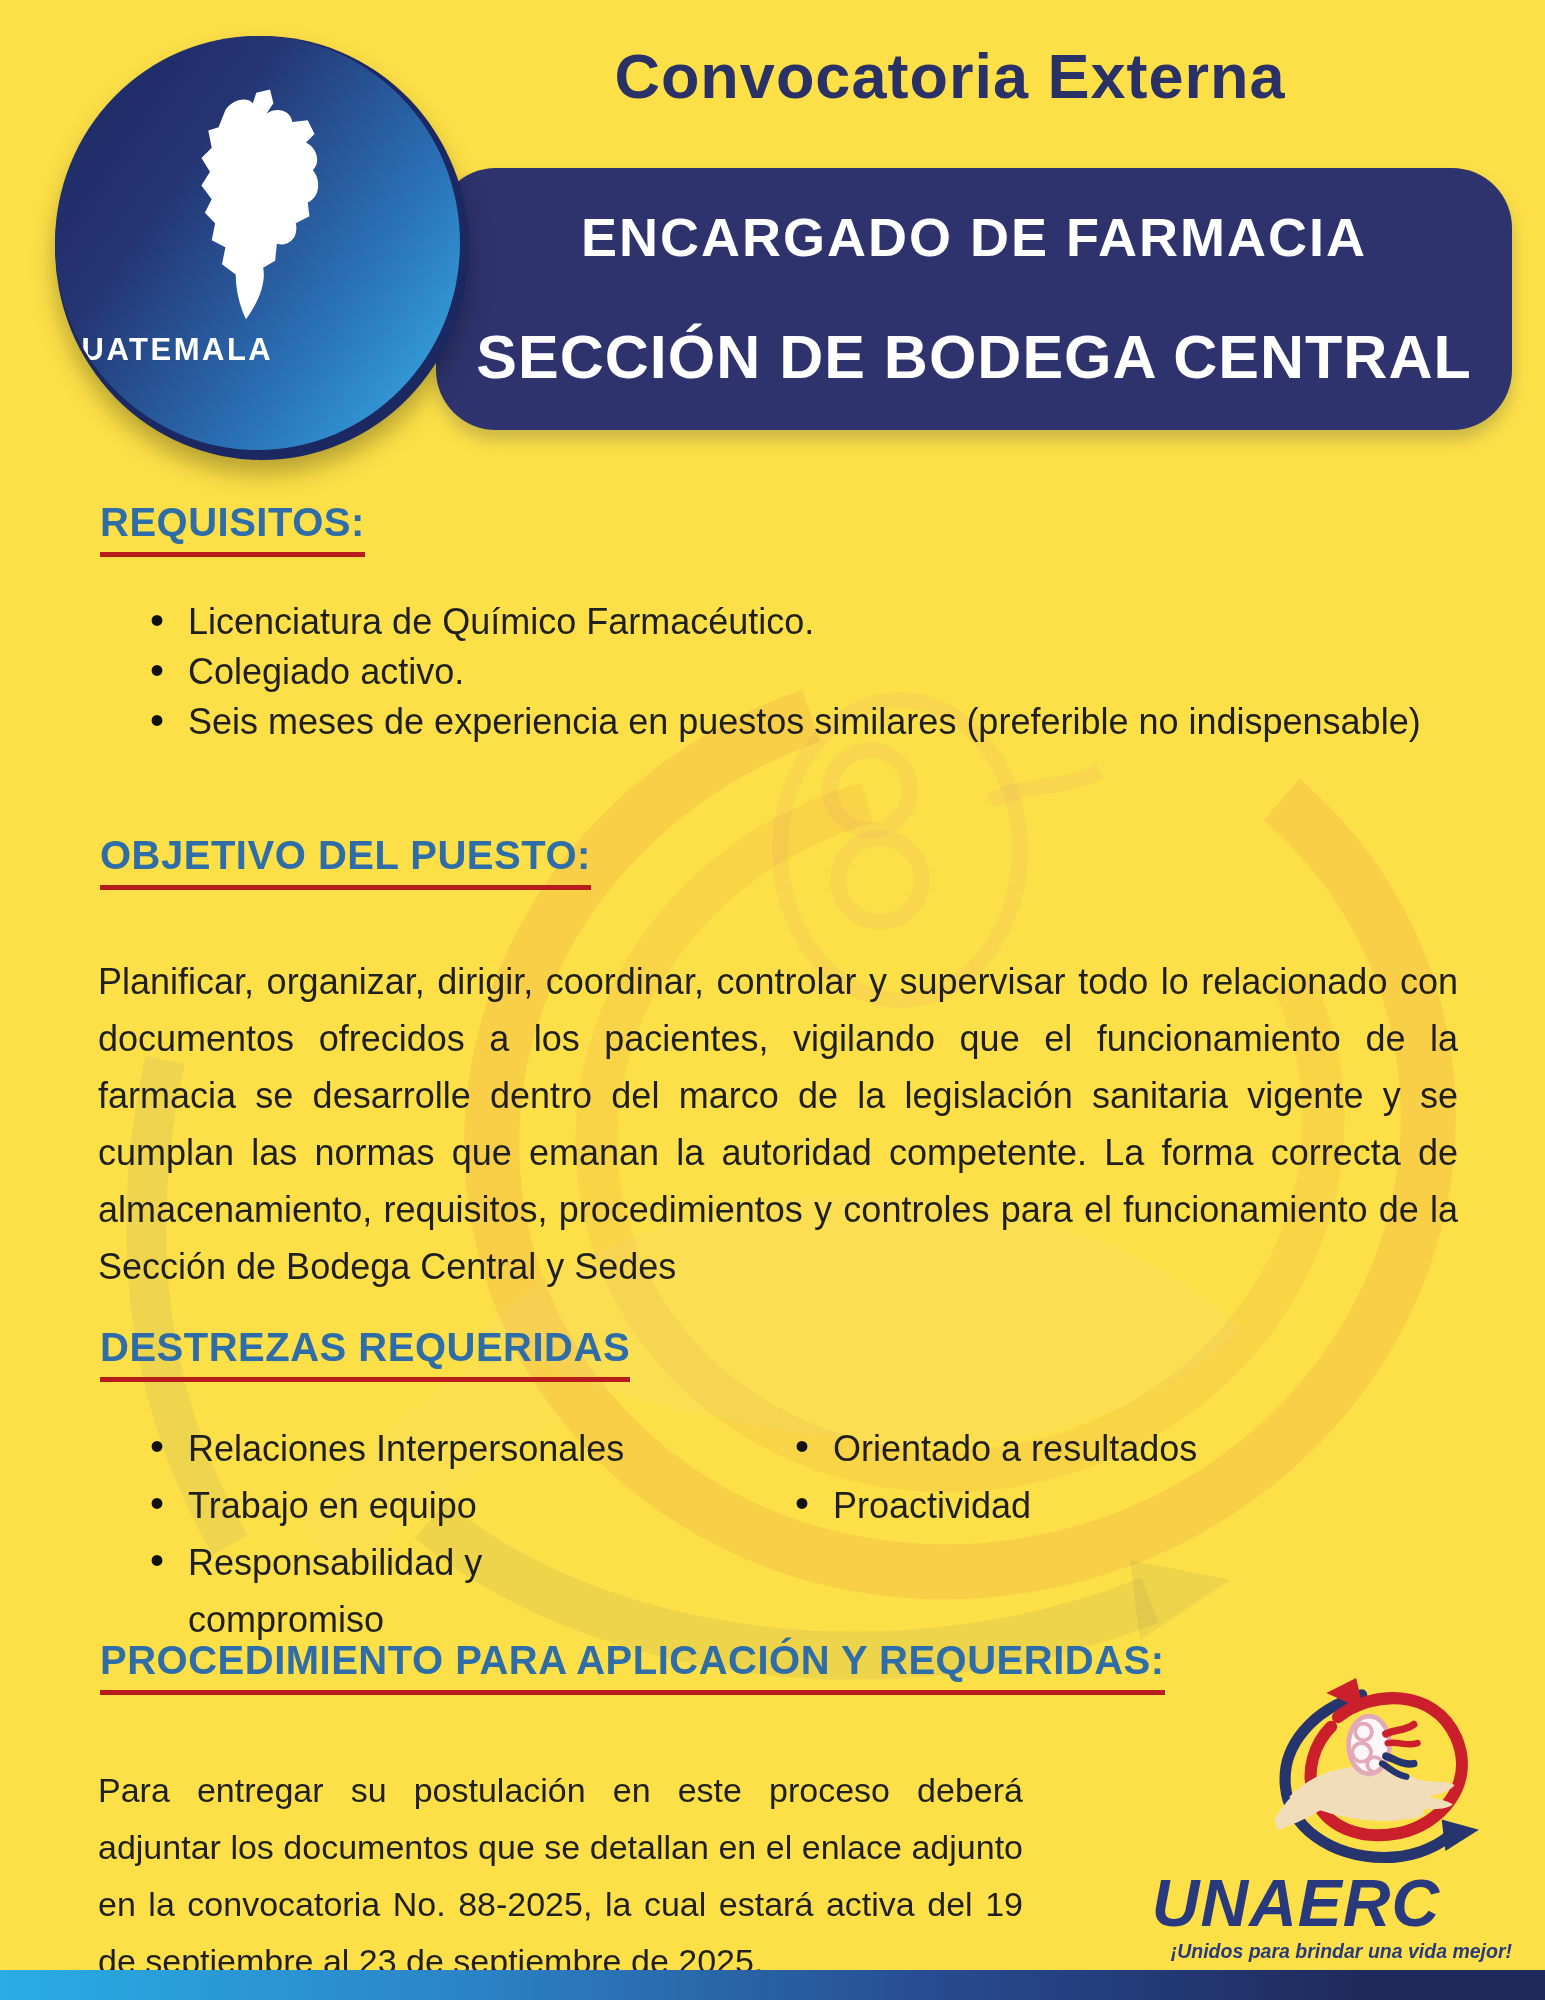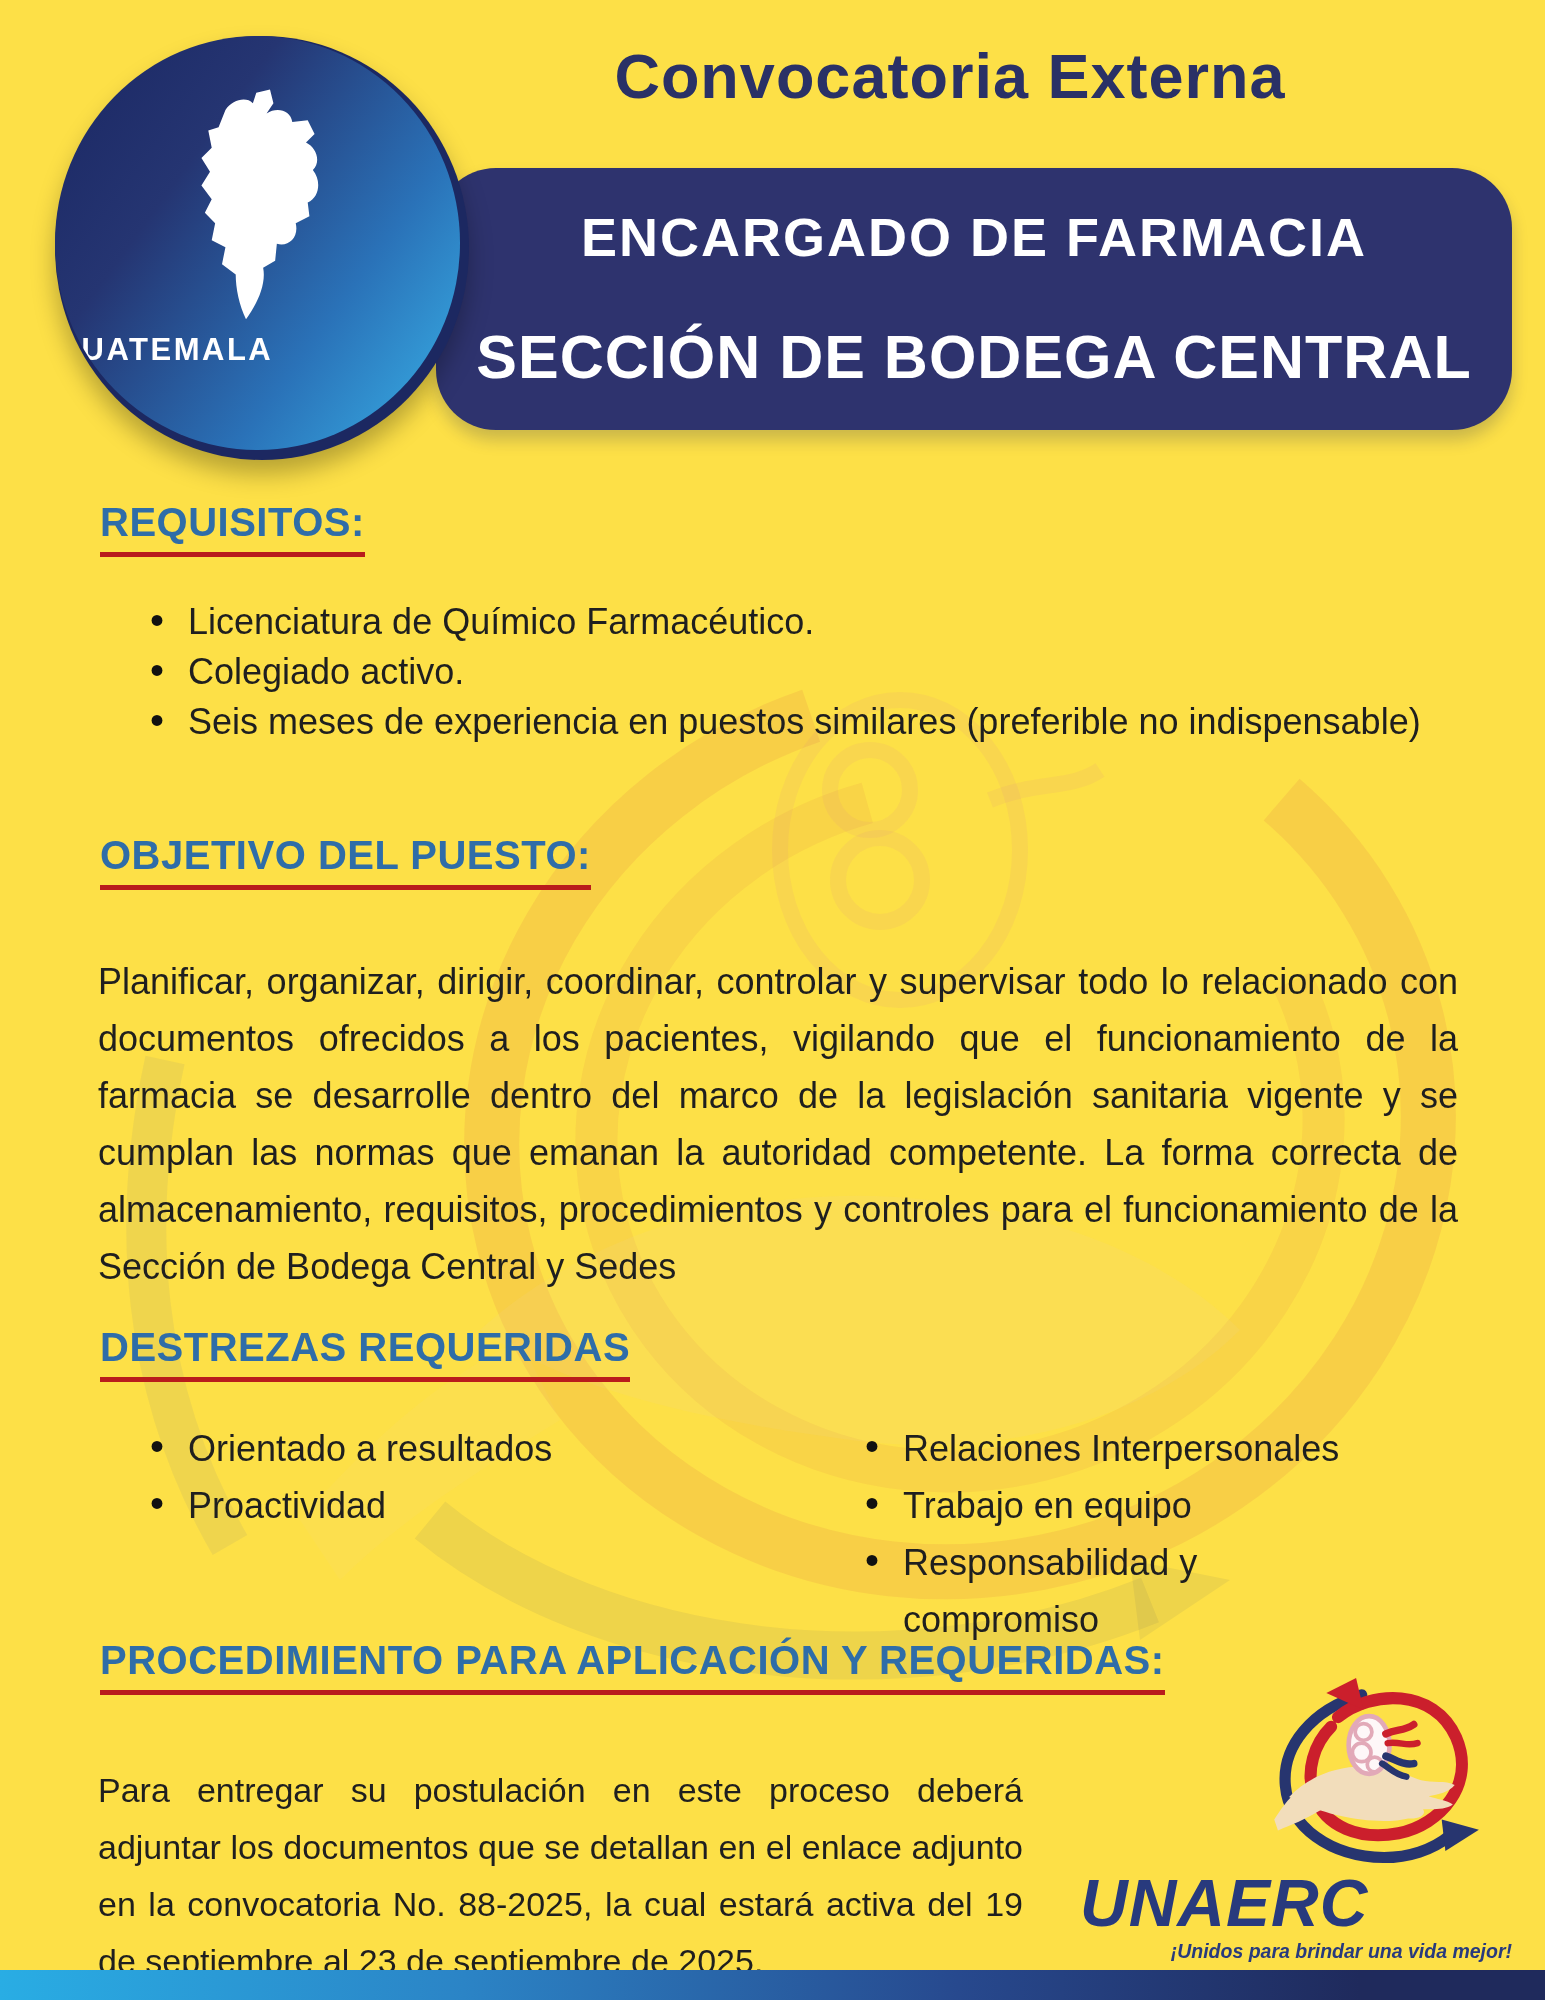--- a/index.html
+++ b/index.html
@@ -74,21 +74,21 @@
 
   .des-cols { position:absolute; left:100px; top:1420px; width:1360px; display:flex; }
   .des-col1 { width:645px; }
   .des-col2 { flex:1; }
   .des-cols li { line-height:57px; }
 
   
   .logo { position:absolute; left:1080px; top:1672px; width:440px; height:300px; }
   .logo-emblem { position:absolute; left:190px; top:6px; }
   .logo-name {
-    position:absolute; left:0; right:8px; top:193px; text-align:left;
+    position:absolute; left:0; right:8px; top:193px; text-align:center;
     font-size:66px; font-weight:bold; font-style:italic; color:#283a7d; letter-spacing:1px;
   }
   .logo-tagline {
     position:absolute; right:8px; top:268px;
     font-size:19.5px; font-style:italic; font-weight:bold; color:#283a7d; white-space:nowrap;
   }
 
   .footer-bar {
     position:absolute; left:0; bottom:0; width:100%; height:30px;
     background:linear-gradient(90deg,#29ade4 0%,#2b84c6 30%,#27498e 62%,#1f2a5c 88%,#1f2a5c 100%);
@@ -149,29 +149,29 @@
 
   <div class="sec-heading" id="h-obj">
     <span>OBJETIVO DEL PUESTO:</span>
   </div>
   <p class="body-par p-obj">Planificar, organizar, dirigir, coordinar, controlar y supervisar todo lo relacionado con documentos ofrecidos a los pacientes, vigilando que el funcionamiento de la farmacia se desarrolle dentro del marco de la legislación sanitaria vigente y se cumplan las normas que emanan la autoridad competente. La forma correcta de almacenamiento, requisitos, procedimientos y controles para el funcionamiento de la Sección de Bodega Central y Sedes</p>
 
   <div class="sec-heading" id="h-des">
     <span>DESTREZAS REQUERIDAS</span>
   </div>
   <div class="des-cols">
-    <ul class="blist des-col2">
-      <li>Orientado a resultados</li>
-      <li>Proactividad</li>
-    </ul>
     <ul class="blist des-col1">
       <li>Relaciones Interpersonales</li>
       <li>Trabajo en equipo</li>
       <li>Responsabilidad y
 compromiso</li>
+    </ul>
+    <ul class="blist des-col2">
+      <li>Orientado a resultados</li>
+      <li>Proactividad</li>
     </ul>
   </div>
 
   <div class="sec-heading" id="h-pro">
     <span>PROCEDIMIENTO PARA APLICACIÓN Y REQUERIDAS:</span>
   </div>
   <p class="body-par p-pro">Para entregar su postulación en este proceso deberá adjuntar los documentos que se detallan en el enlace adjunto en la convocatoria No. 88-2025, la cual estará activa del 19 de septiembre al 23 de septiembre de 2025.</p>
 
   <div class="logo">
     <svg class="logo-emblem" width="228" height="200" viewBox="0 0 240 215">

